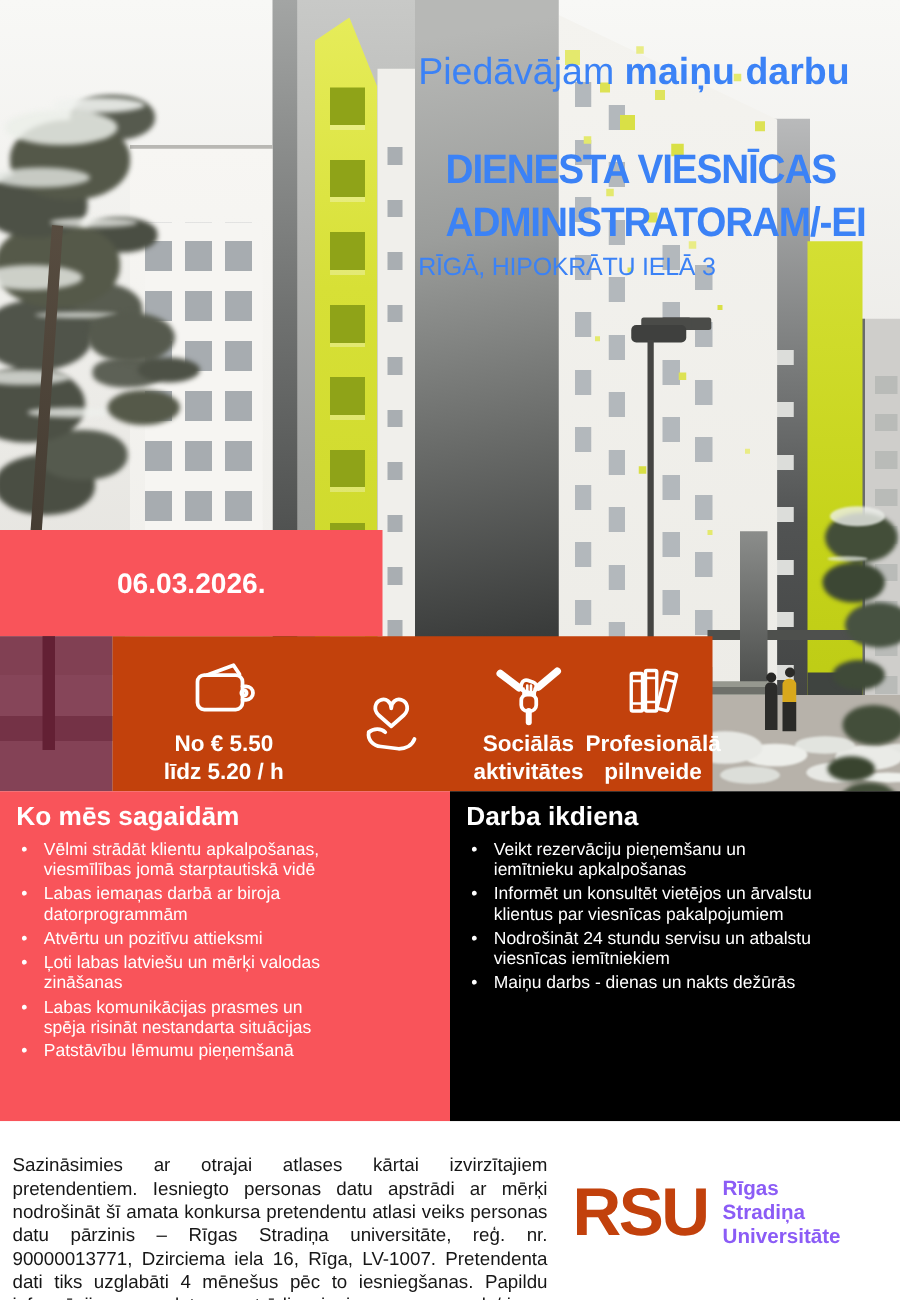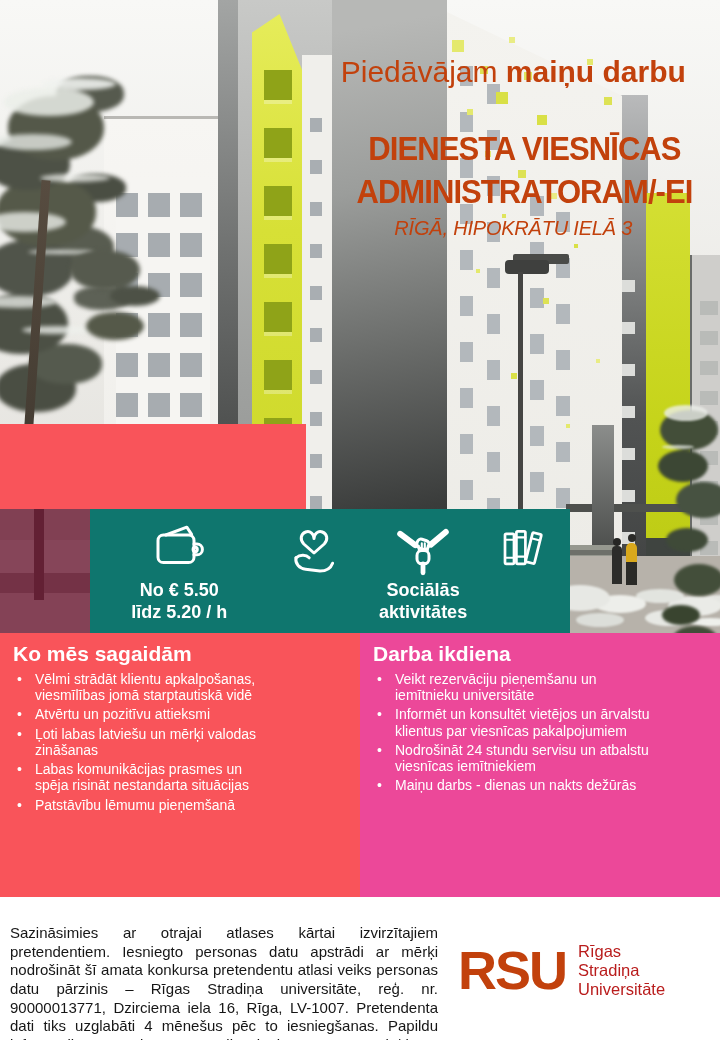--- a/index.html
+++ b/index.html
@@ -92,60 +92,60 @@
       26px 76px 0 -10px rgba(240,242,238,.75), -24px 120px 0 -4px rgba(235,238,233,.8),
       12px 150px 0 -12px rgba(240,242,238,.85), -30px 200px 0 -8px rgba(230,233,228,.8), 8px 228px 0 -10px rgba(238,240,236,.8); }
   .pine-branch { left:70px; top:250px; width:70px; height:40px; border-radius:50%; background:#565a4e; filter:blur(2px);
     box-shadow:30px 26px 0 -10px #4d5146, 10px 56px 0 -6px #555949; }
   .trunk { left:30px; top:180px; width:9px; height:330px; background:linear-gradient(#574c40,#3e372e); transform:rotate(4deg); }
   .ground-left { left:0; top:500px; width:100px; height:133px;
     background:linear-gradient(180deg,#c9c6c1 0 30%,#dfddd8 30% 55%,#8e8b85 55% 70%,#d4d1cb 70%); }
   .trunk2 { left:34px; top:500px; width:10px; height:100px; background:#3f3a32; }
 
   
-  .headline { position:absolute; top:55px; right:28px; text-align:center; color:#c2410c; z-index:5; }
+  .headline { position:absolute; top:41px; right:28px; text-align:left; color:#3b82f6; z-index:5; }
   .tagline { font-size:30px; line-height:1.1; }
   .tagline b { font-weight:bold; }
   .title { font-size:33px; font-weight:bold; line-height:43px; letter-spacing:-1px;
            transform:scaleX(.94); transform-origin:right center; }
   .title-block { margin-top:39px; }
-  .location { font-size:20px; margin-top:4px; letter-spacing:-0.2px;font-style:italic; }
+  .location { font-size:20px; margin-top:4px; letter-spacing:-0.2px; }
 
   
   .cv-banner { position:absolute; left:0; top:424px; width:306px; height:85px; background:#f9545a;
     color:#fff; font-weight:bold; font-size:22.5px; line-height:1.4; display:flex; flex-direction:column;
     align-items:center; justify-content:center; text-align:center; z-index:6; }
 
   
   .band { position:absolute; left:0; top:509px; width:720px; height:124px; z-index:6; }
   .band-overlay { position:absolute; left:0; top:0; width:90px; height:124px; background:rgba(109,25,53,.78); }
-  .band-solid { position:absolute; left:90px; top:0; width:480px; height:124px; background:#0f766e;
-    display:flex; padding:8px 0 0 12px; }
+  .band-solid { position:absolute; left:90px; top:0; width:480px; height:124px; background:#c2410c;
+    display:flex; padding:8px 0 0 12px;align-items:center; }
   .benefit { display:flex; flex-direction:column; align-items:center; color:#fff; }
   .benefit.b1 { width:155px; } .benefit.b2 { width:115px; } .benefit.b3 { width:105px; } .benefit.b4 { width:95px; }
   .benefit svg { display:block; }
   .benefit-label { font-size:18px; font-weight:bold; line-height:1.22; text-align:center; white-space:nowrap; margin-top:3px; }
 
   
   .columns { position:absolute; left:0; top:633px; width:720px; height:264px; display:flex; z-index:6; }
   .panel { width:432px; height:264px; color:#fff; padding:9px 12px 0 13px; overflow:hidden; }
   .panel-left  { background:#f9545a; }
-  .panel-right { background:#ec4899; }
+  .panel-right { background:#000000; }
   .panel h2 { margin:0 0 5px 0; font-size:21px; font-weight:bold; }
   .panel ul { margin:0; padding:0; list-style:none; }
   .panel li { position:relative; padding-left:22px; font-size:14px; line-height:1.16; margin-bottom:3px; white-space:pre-line; }
   .panel li::before { content:"\2022"; position:absolute; left:4px; }
 
   
   .footer { position:absolute; left:0; top:897px; width:720px; height:143px; background:#fff; z-index:6; }
   .privacy { position:absolute; left:10px; top:12px; width:428px; font-size:15px; line-height:1.245;
     text-align:justify; color:#161616; }
   .logo { position:absolute; left:458px; top:942px; display:flex; align-items:center; z-index:7; }
   .logo-abbr { font-size:54px; font-weight:bold; letter-spacing:-2px; color:#c2410c; line-height:1; }
-  .logo-name { margin-left:12px; font-size:16.5px; line-height:1.14; color:#b91c1c; font-weight:400; }
+  .logo-name { margin-left:12px; font-size:16.5px; line-height:1.14; color:#8b5cf6; font-weight:700; }
 </style>
 </head>
 <body>
 
 <div class="poster">
 
   <div class="photo">
     <div class="sky"></div>
     <div class="bldg-far-right"></div>
     <div class="fr-win"></div>
@@ -193,20 +193,21 @@
   <div class="headline">
     <div class="tagline"><span>Piedāvājam </span><b>maiņu darbu</b></div>
     <div class="title-block">
       <div class="title">DIENESTA VIESNĪCAS</div>
       <div class="title">ADMINISTRATORAM/-EI</div>
     </div>
     <div class="location">RĪGĀ, HIPOKRĀTU IELĀ 3</div>
   </div>
 
   <div class="cv-banner">
+    <div>06.03.2026.</div>
   </div>
 
   <div class="band">
     <div class="band-overlay"></div>
     <div class="band-solid">
 
       <div class="benefit b1">
         <span>
           <svg width="66" height="60" viewBox="0 0 100 100" fill="none" stroke="#ffffff" stroke-width="5" stroke-linecap="round" stroke-linejoin="round">
             <path d="M28 30 L63 17 L71 29"></path>
@@ -254,44 +255,50 @@
             <rect x="20" y="28" width="15" height="50" rx="2"></rect>
             <path d="M20 38 h15 M20 68 h15" stroke-width="3.5"></path>
             <rect x="39" y="24" width="15" height="54" rx="2"></rect>
             <path d="M39 34 h15 M39 66 h15" stroke-width="3.5"></path>
             <g transform="rotate(14 68 52)">
               <rect x="60" y="27" width="15" height="50" rx="2"></rect>
               <path d="M60 37 h15" stroke-width="3.5"></path>
             </g>
           </svg>
         </span>
+        <div class="benefit-label">
+          <div>Profesionālā</div>
+          <div>pilnveide</div>
+        </div>
       </div>
 
     </div>
   </div>
 
   <div class="columns">
     <div class="panel panel-left">
       <h2>Ko mēs sagaidām</h2>
       <ul>
           <li>Vēlmi strādāt klientu apkalpošanas,
 viesmīlības jomā starptautiskā vidē</li>
+          <li>Labas iemaņas darbā ar biroja
+datorprogrammām</li>
           <li>Atvērtu un pozitīvu attieksmi</li>
           <li>Ļoti labas latviešu un mērķi valodas
 zināšanas</li>
           <li>Labas komunikācijas prasmes un
 spēja risināt nestandarta situācijas</li>
           <li>Patstāvību lēmumu pieņemšanā</li>
         </ul>
     </div>
     <div class="panel panel-right">
       <h2>Darba ikdiena</h2>
       <ul>
           <li>Veikt rezervāciju pieņemšanu un
-iemītnieku universitāte</li>
+iemītnieku apkalpošanas</li>
           <li>Informēt un konsultēt vietējos un ārvalstu
 klientus par viesnīcas pakalpojumiem</li>
           <li>Nodrošināt 24 stundu servisu un atbalstu
 viesnīcas iemītniekiem</li>
           <li>Maiņu darbs - dienas un nakts dežūrās</li>
         </ul>
     </div>
   </div>
 
   <div class="footer">

